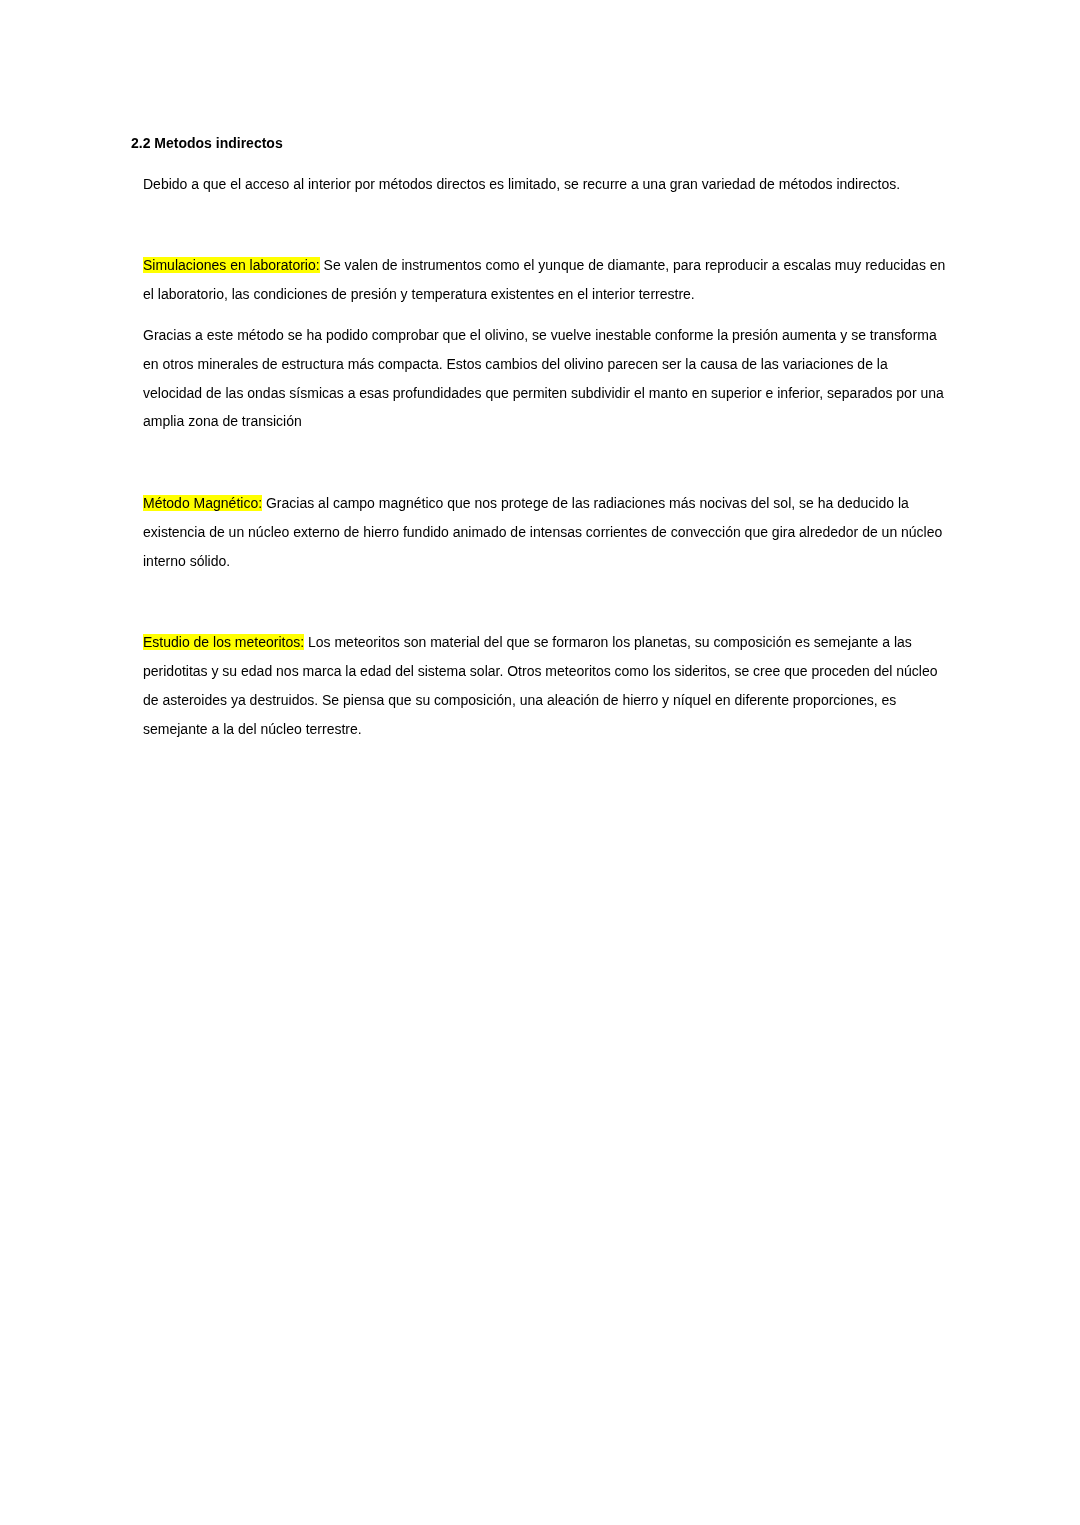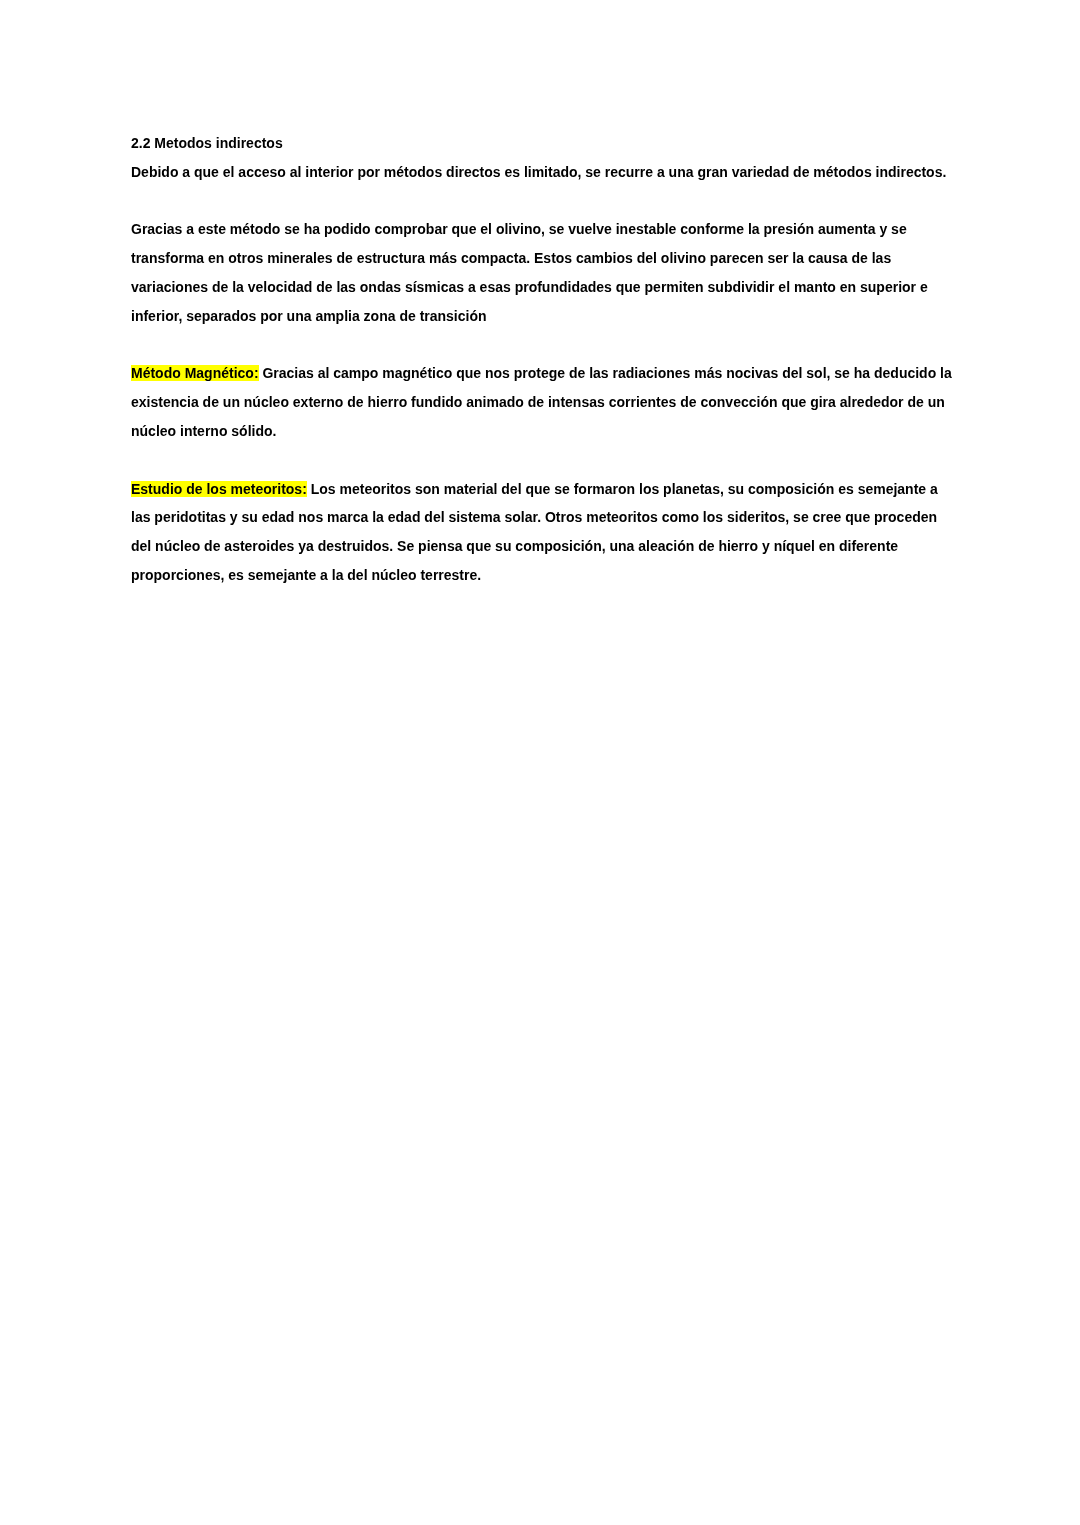--- a/index.html
+++ b/index.html
@@ -21,39 +21,39 @@
       top: 129px;
       width: 830px;
       font-size: 14px;
       line-height: 28.8px;
     }
     .heading {
       font-weight: bold;
       margin: 0;
     }
     .para {
-      margin: 0;
-      font-weight: bold;
+      margin: 12px;
     }
     .gap {
       height: 28.8px;
     }
     .hl {
       background: #ffff00;
     }
   </style>
 </head>
 <body>
 
 <div class="page">
   <p class="heading">2.2 Metodos indirectos</p>
   <p class="para">Debido a que el acceso al interior por métodos directos es limitado, se recurre a una gran variedad de métodos indirectos.</p>
 
   <div class="gap"></div>
 
+  <p class="para"><span class="hl">Simulaciones en laboratorio:</span><span> Se valen de instrumentos como el yunque de diamante, para reproducir a escalas muy reducidas en el laboratorio, las condiciones de presión y temperatura existentes en el interior terrestre.</span></p>
   <p class="para">Gracias a este método se ha podido comprobar que el olivino, se vuelve inestable conforme la presión aumenta y se transforma en otros minerales de estructura más compacta. Estos cambios del olivino parecen ser la causa de las variaciones de la velocidad de las ondas sísmicas a esas profundidades que permiten subdividir el manto en superior e inferior, separados por una amplia zona de transición</p>
 
   <div class="gap"></div>
 
   <p class="para"><span class="hl">Método Magnético:</span><span> Gracias al campo magnético que nos protege de las radiaciones más nocivas del sol, se ha deducido la existencia de un núcleo externo de hierro fundido animado de intensas corrientes de convección que gira alrededor de un núcleo interno sólido.</span></p>
 
   <div class="gap"></div>
 
   <p class="para"><span class="hl">Estudio de los meteoritos:</span><span> Los meteoritos son material del que se formaron los planetas, su composición es semejante a las peridotitas y su edad nos marca la edad del sistema solar. Otros meteoritos como los sideritos, se cree que proceden del núcleo de asteroides ya destruidos. Se piensa que su composición, una aleación de hierro y níquel en diferente proporciones, es semejante a la del núcleo terrestre.</span></p>
 </div>

